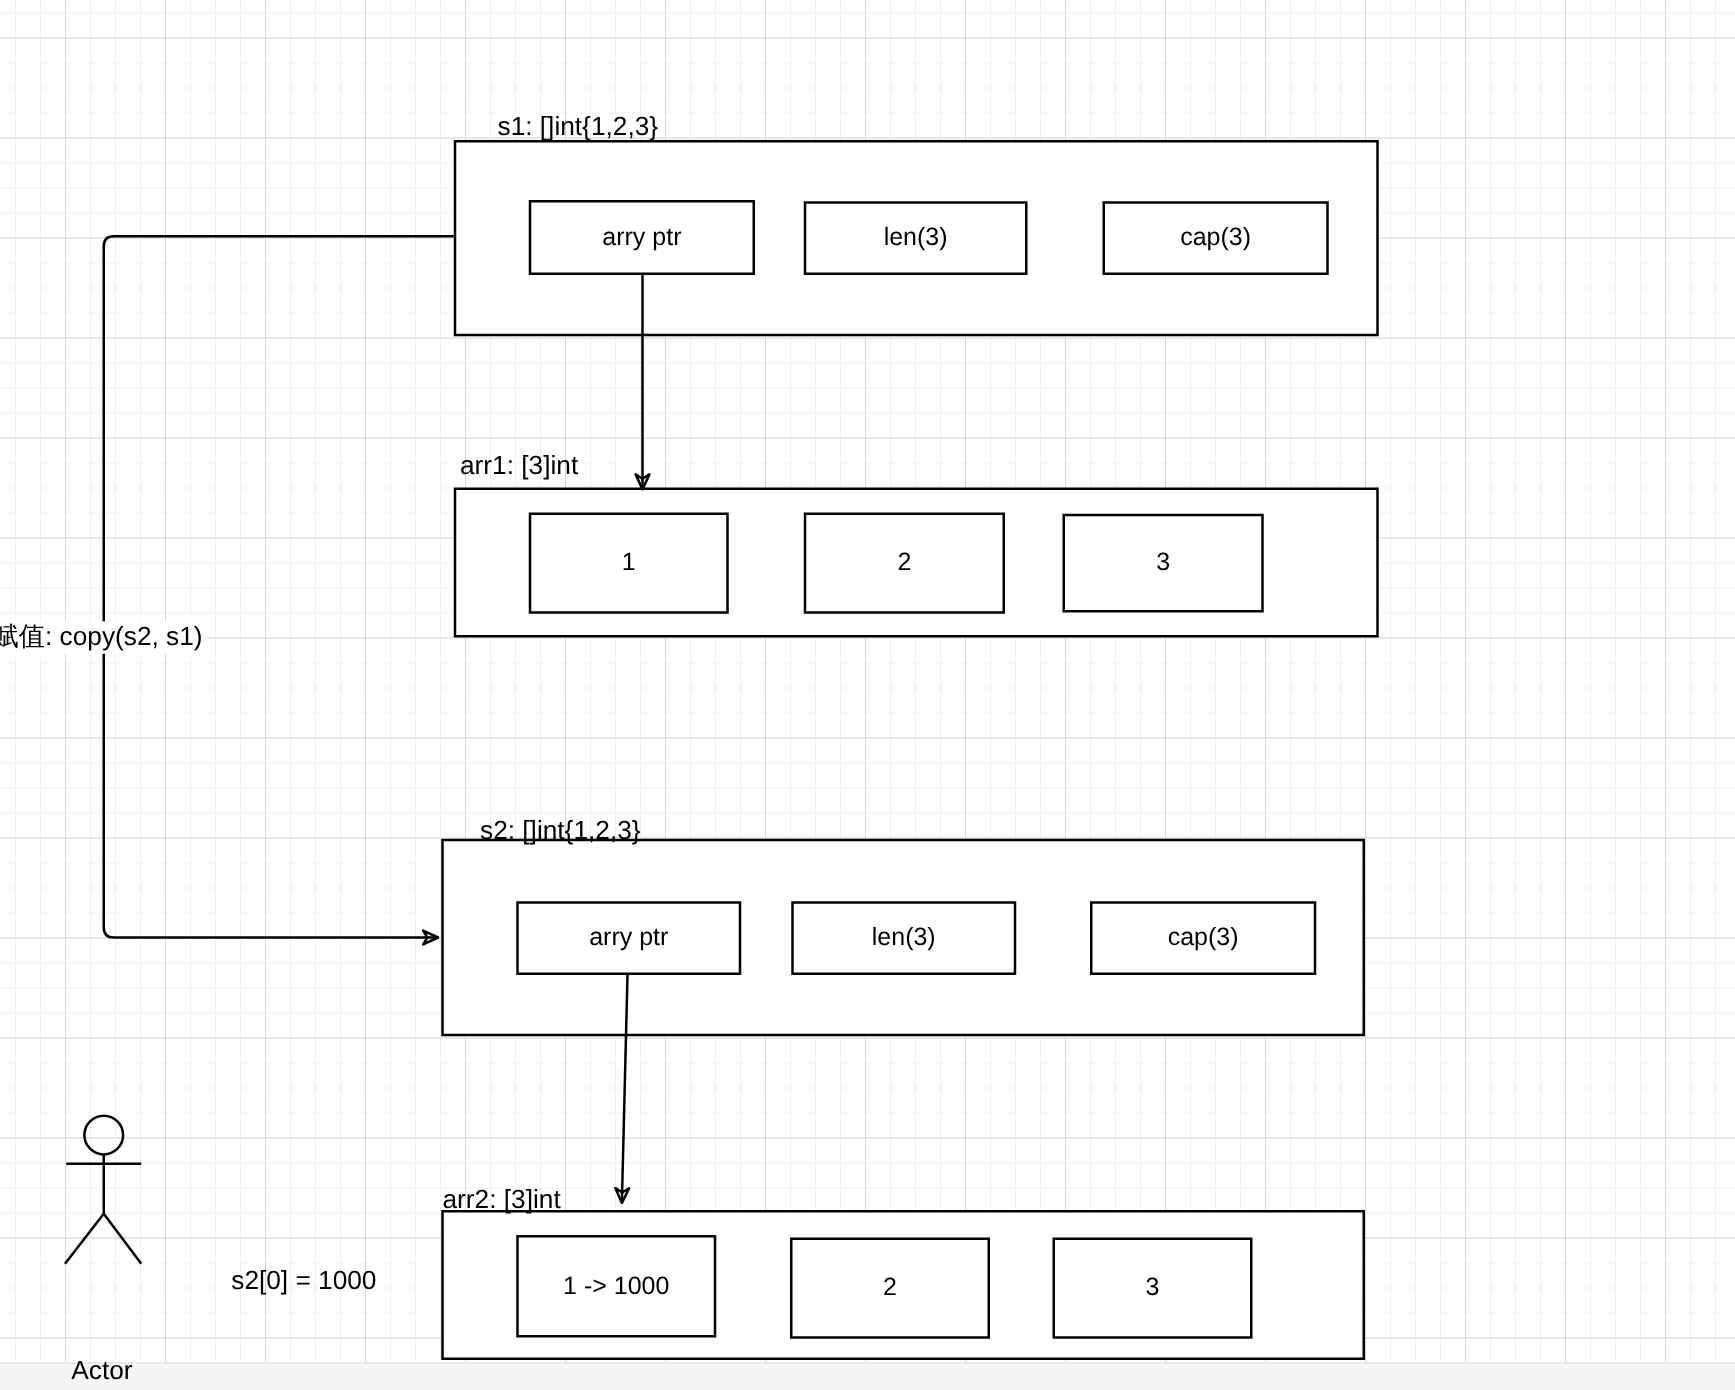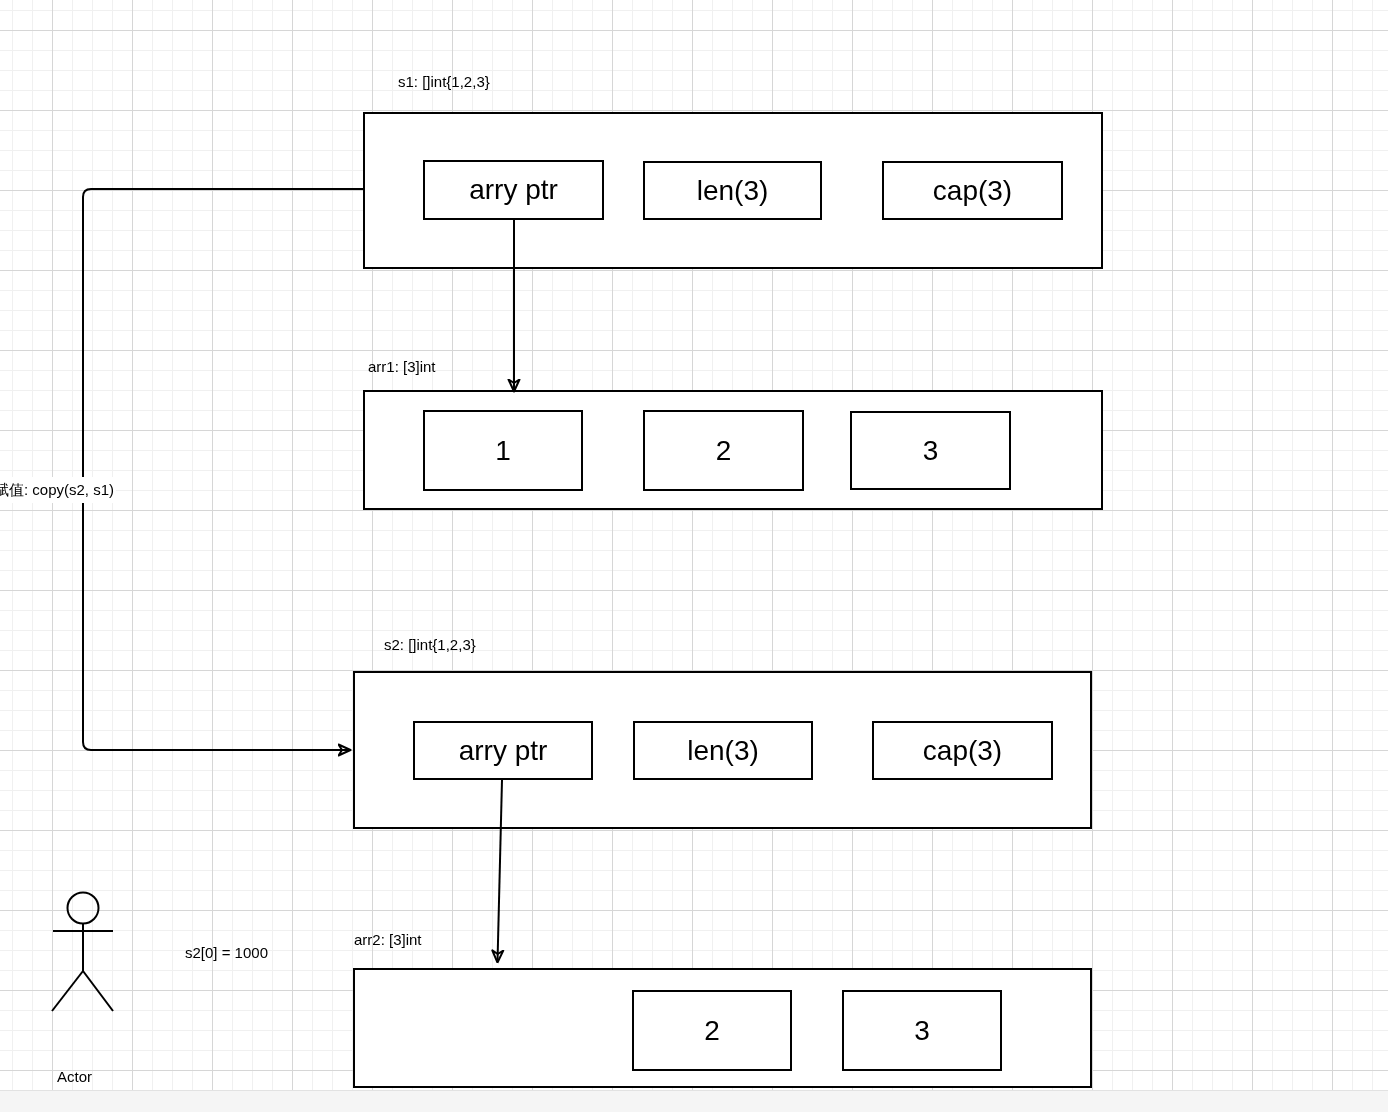--- a/index.html
+++ b/index.html
@@ -22,62 +22,63 @@
   .page-margin{
     position:absolute;left:0;top:1090px;width:1388px;height:22px;
     background:var(--page-margin,#f5f5f5);border-top:1px solid #e2e2e2;
   }
   .node{
     position:absolute;box-sizing:border-box;background:#fff;
     border:2px solid var(--stroke,#000);z-index:1;
   }
   .node.inner{
     display:flex;align-items:center;justify-content:center;
-    font-size:28px;z-index:2;text-align:center;
+    font-size:20px;z-index:2;text-align:center;
   }
   .overlay{
     position:absolute;left:0;top:0;width:1388px;height:1112px;z-index:3;
   }
   .overlay path,.overlay line,.overlay circle{
     stroke:var(--stroke,#000);stroke-width:2;fill:none;
   }
   .float-label{
-    position:absolute;font-size:15px;white-space:nowrap;z-index:4;line-height:26px;
+    position:absolute;font-size:21px;white-space:nowrap;z-index:4;line-height:26px;margin-top:20px;
   }
   .edge-label{background:#ffffff;padding:0 2px;}
 </style>
 </head>
 <body>
 
 <div class="canvas">
 
   <div class="float-label" style="left:398px;top:69px">s1: []int{1,2,3}</div>
   <div class="node outer" style="left:363px;top:112px;width:740px;height:157px">
     <div class="node inner" style="left:58px;top:46px;width:181px;height:60px">arry ptr</div>
     <div class="node inner" style="left:278px;top:47px;width:179px;height:59px">len(3)</div>
     <div class="node inner" style="left:517px;top:47px;width:181px;height:59px">cap(3)</div>
   </div>
 
-  <div class="float-label" style="left:368px;top:354px">arr1: [3]int</div>
+  <div class="float-label" style="left:368px;top:340px">arr1: [3]int</div>
   <div class="node outer" style="left:363px;top:390px;width:740px;height:120px">
     <div class="node inner" style="left:58px;top:18px;width:160px;height:81px">1</div>
     <div class="node inner" style="left:278px;top:18px;width:161px;height:81px">2</div>
     <div class="node inner" style="left:485px;top:19px;width:161px;height:79px">3</div>
   </div>
 
   <div class="float-label" style="left:384px;top:632px">s2: []int{1,2,3}</div>
   <div class="node outer" style="left:353px;top:671px;width:739px;height:158px">
     <div class="node inner" style="left:58px;top:48px;width:180px;height:59px">arry ptr</div>
     <div class="node inner" style="left:278px;top:48px;width:180px;height:59px">len(3)</div>
     <div class="node inner" style="left:517px;top:48px;width:181px;height:59px">cap(3)</div>
   </div>
 
   <div class="float-label" style="left:354px;top:927px">arr2: [3]int</div>
-  <div class="float-label" style="left:185px;top:940px">s2[0] = 1000</div>
+  <div class="float-label" style="left:185px;top:992px">s2[0] = 1000</div>
   <div class="node outer" style="left:353px;top:968px;width:739px;height:120px">
+    <div class="node inner" style="left:58px;top:18px;width:160px;height:82px">1 -&gt; 1000</div>
     <div class="node inner" style="left:277px;top:20px;width:160px;height:81px">2</div>
     <div class="node inner" style="left:487px;top:20px;width:160px;height:81px">3</div>
   </div>
 
   <svg class="overlay" width="1388" height="1112" viewBox="0 0 1388 1112">
     <defs>
       <marker id="arrowhead" viewBox="0 0 14 14" refX="12.5" refY="7" markerWidth="14" markerHeight="14" orient="auto-start-reverse" markerUnits="userSpaceOnUse">
         <path d="M 1 1.5 L 13 7 L 1 12.5 L 4.5 7 Z" fill="#000" stroke="#000" stroke-width="1" stroke-linejoin="round"></path>
       </marker>
     </defs>

